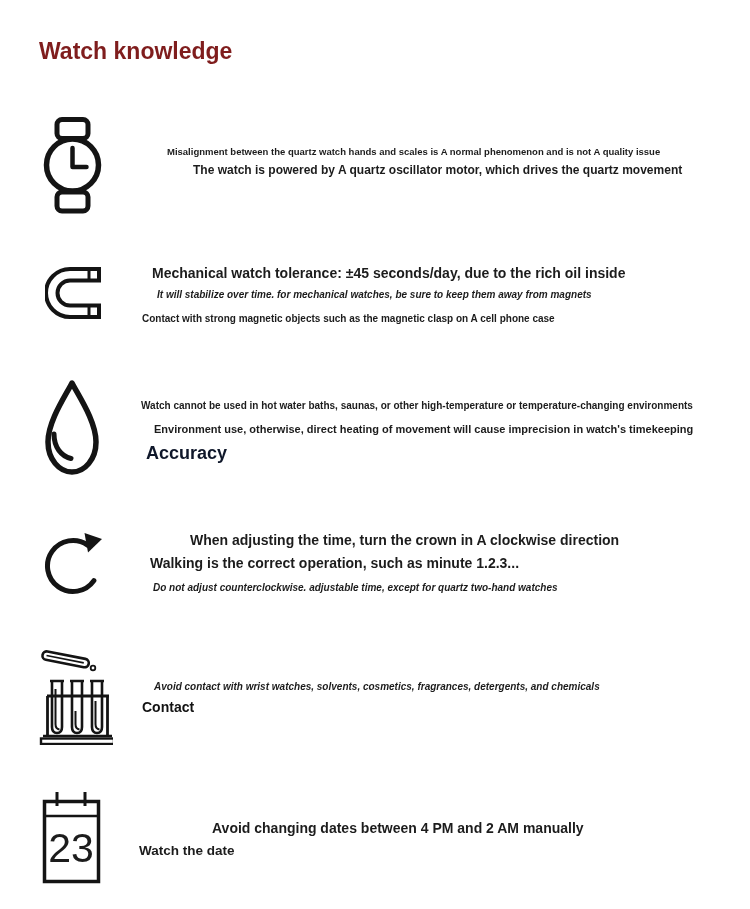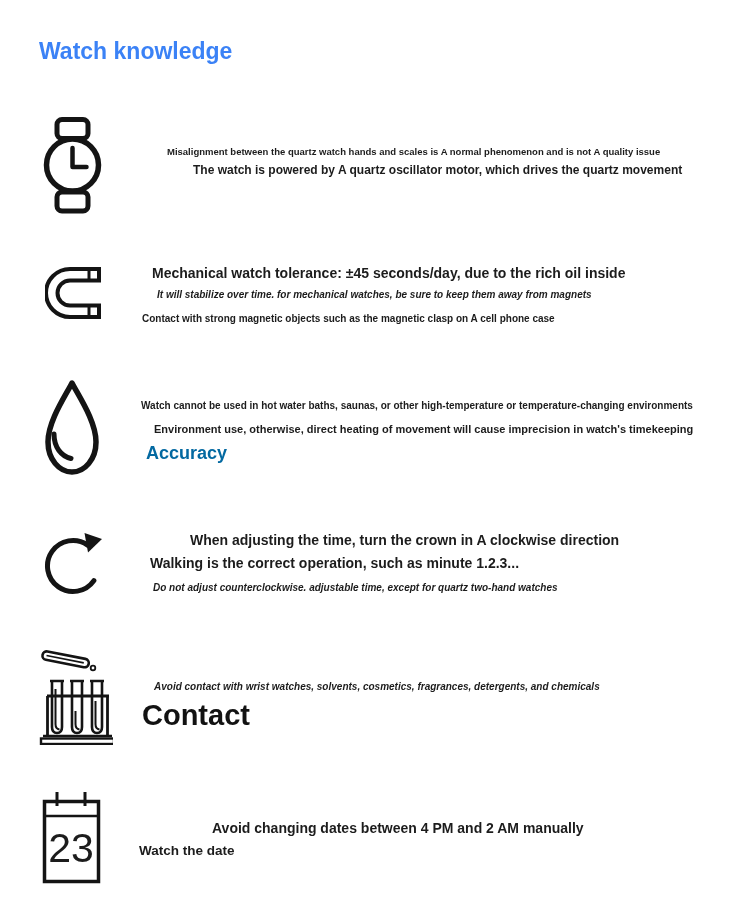--- a/index.html
+++ b/index.html
@@ -1,30 +1,30 @@
 <!DOCTYPE html>
 <html><head>
 <meta charset="utf-8">
 <style>
   html,body{margin:0;padding:0;}
   body{
     width:750px;height:909px;background:#ffffff;position:relative;overflow:hidden;
     font-family:"Liberation Sans",sans-serif;color:#1c1c1c;
   }
   .abs{position:absolute;white-space:nowrap;font-weight:700;line-height:1.15;}
-  .title{font-size:23px;color:#3b82f6;}
+  .title{font-size:23px;color:#7f1d1d;}
   .t9{font-size:9.5px;}
   .t10{font-size:10px;}
   .t105{font-size:11px;text-align:right;}
   .t115{font-size:10px;font-style:italic;}
   .t12{font-size:12px;margin-left:44px;}
   .t135{font-size:13.5px;}
   .t14{font-size:14px;}
-  .h18{font-size:18px;color:#0369a1;}
-  .h22{font-size:29px;color:#121212;}
+  .h18{font-size:18px;color:#0f172a;}
+  .h22{font-size:14px;color:#121212;}
   .icon{position:absolute;}
   .icon svg{display:block;width:100%;height:100%;}
   .stroke{fill:none;stroke:#141414;}
 </style>
 </head>
 <body>
 
 <div>
 
   <div class="abs title" style="left:39px;top:38px">Watch knowledge</div>

